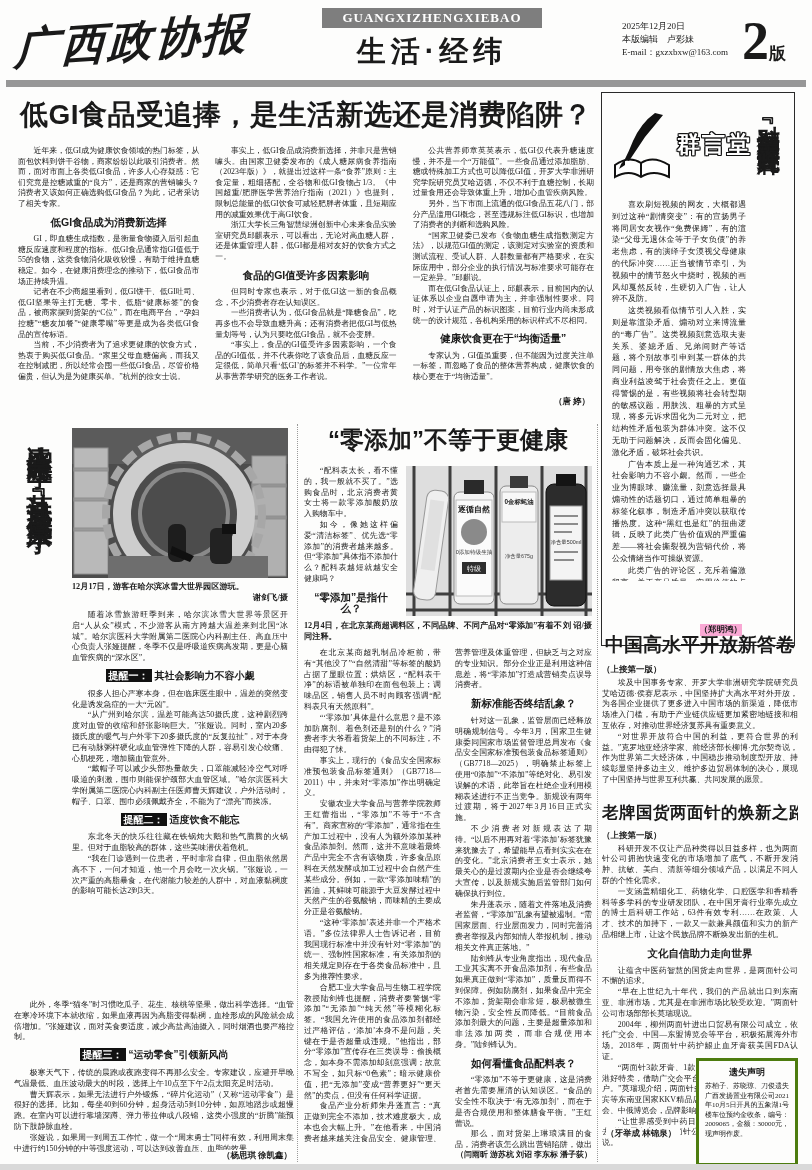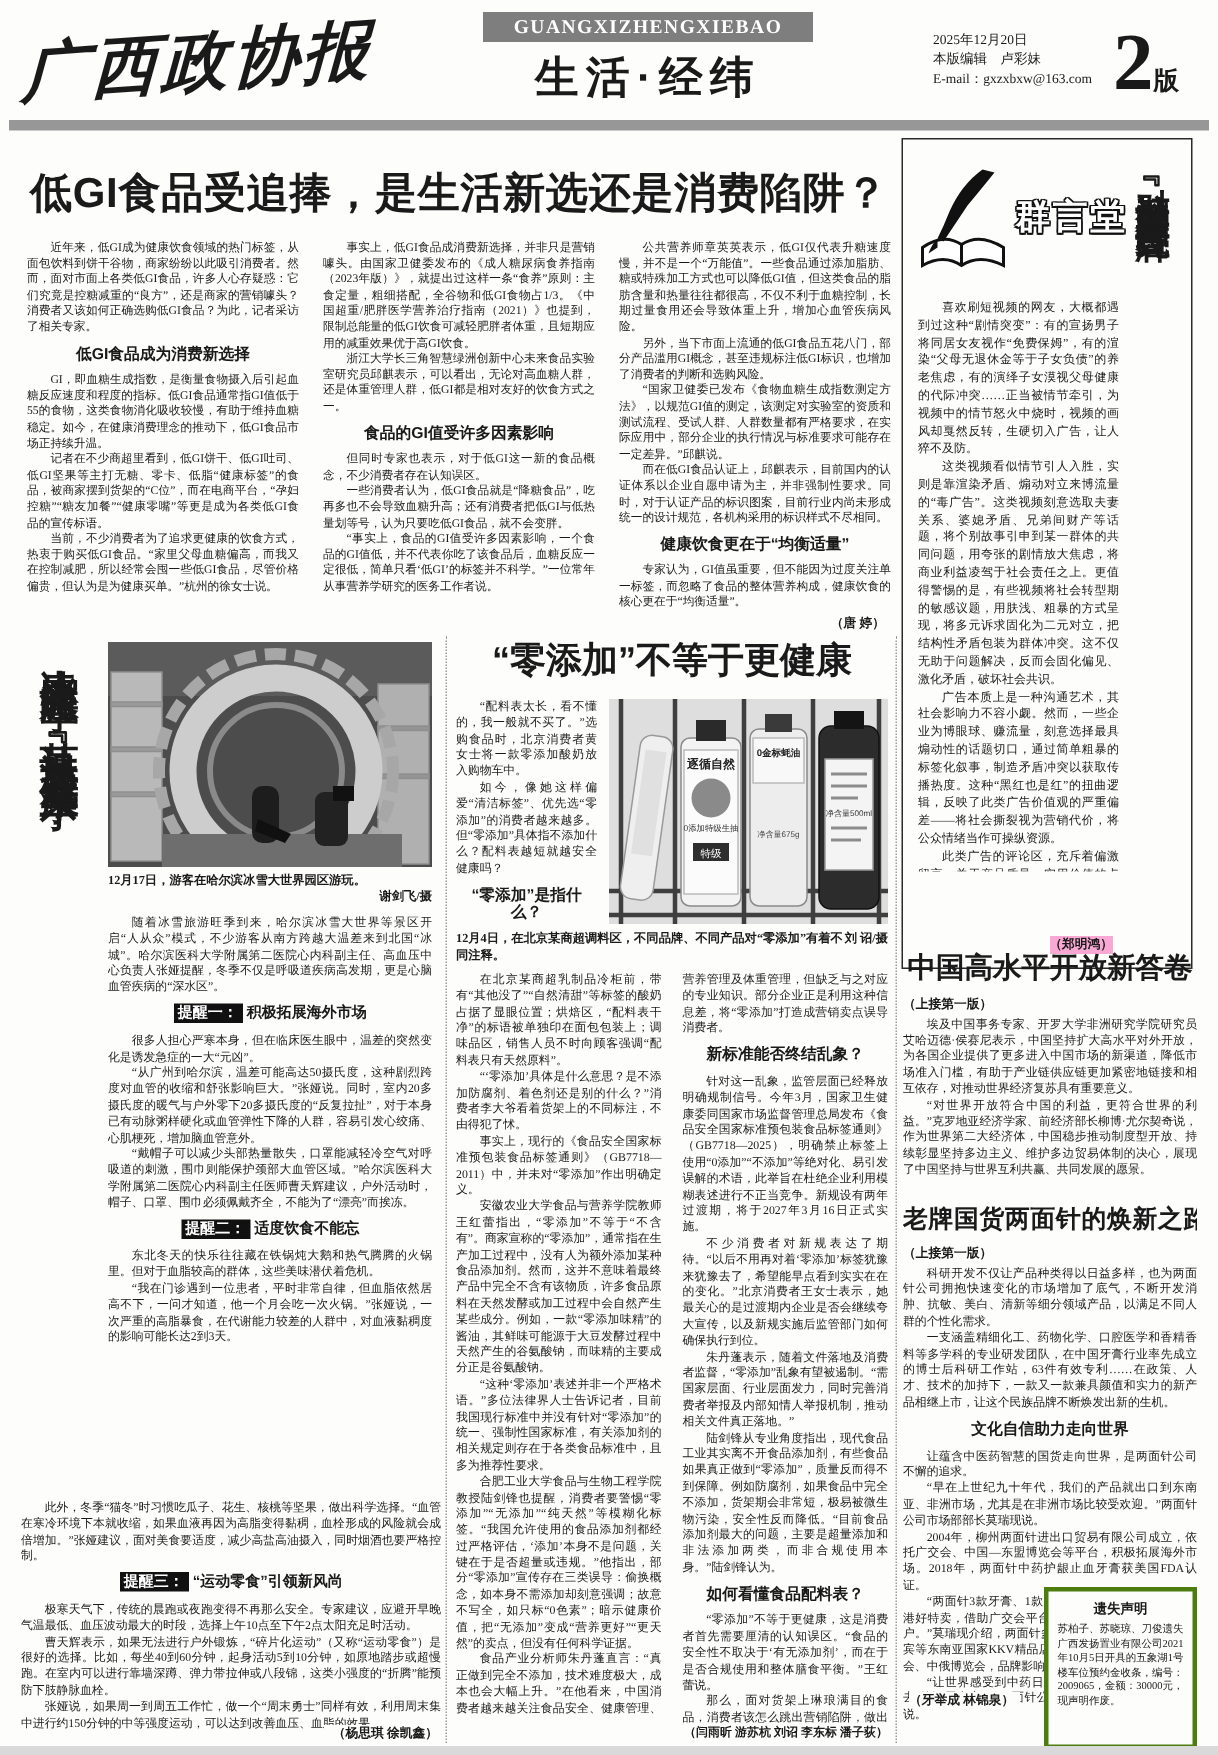--- a/index.html
+++ b/index.html
@@ -26,21 +26,21 @@
   p.para{margin:0;text-indent:2em;}
   .subhead{font-family:"Liberation Sans","DejaVu Sans",sans-serif;font-weight:bold;
     text-align:center;font-size:10.5px;margin:7px 0;}
   .reminder{text-align:center;margin:7px 0;font-family:"Liberation Sans",sans-serif;font-size:10px;white-space:nowrap;}
   .reminder .reminder-tag{background:#111;color:#fff;font-weight:bold;padding:1px 3px;margin-right:3px;}
   .reminder .reminder-text{font-weight:bold;}
   p.note{margin:0 0 3px;font-weight:bold;font-size:8.5px;}
   .flow{text-align:justify;overflow:hidden;}
 
   
-  .gi{position:absolute;left:18px;top:108px;width:576px;height:316px;}
+  .gi{position:absolute;left:18px;top:94px;width:576px;height:316px;}
   .gi-title{margin:2px 0 12px;text-align:center;font-family:"Liberation Sans","DejaVu Sans",sans-serif;
     font-weight:900;font-size:28px;letter-spacing:0.5px;white-space:nowrap;}
   .gi-flow{column-count:3;column-gap:16px;height:252px;font-size:7.8px;line-height:10.6px;}
   .gi-byline{position:absolute;right:4px;bottom:2px;font-size:8.5px;font-weight:bold;background:#fdfdfc;padding-left:6px;}
 
   
   .qun{position:absolute;left:601px;top:92px;width:194px;height:554px;border:1.5px solid #2a2a2a;background:#fdfdfc;}
   .qun-header{position:absolute;left:9px;top:10px;width:136px;height:92px;}
   .qun-icon{position:absolute;left:0;top:4px;}
   .qun-name{position:absolute;left:66px;top:26px;font-family:"Liberation Sans",sans-serif;
@@ -123,21 +123,21 @@
       <div class="subhead" data-interactable="false">低GI食品成为消费新选择</div>
       <p class="para" data-interactable="false">GI，即血糖生成指数，是衡量食物摄入后引起血糖反应速度和程度的指标。低GI食品通常指GI值低于55的食物，这类食物消化吸收较慢，有助于维持血糖稳定。如今，在健康消费理念的推动下，低GI食品市场正持续升温。</p>
       <p class="para" data-interactable="false">记者在不少商超里看到，低GI饼干、低GI吐司、低GI坚果等主打无糖、零卡、低脂“健康标签”的食品，被商家摆到货架的“C位”，而在电商平台，“孕妇控糖”“糖友加餐”“健康零嘴”等更是成为各类低GI食品的宣传标语。</p>
       <p class="para" data-interactable="false">当前，不少消费者为了追求更健康的饮食方式，热衷于购买低GI食品。“家里父母血糖偏高，而我又在控制减肥，所以经常会囤一些低GI食品，尽管价格偏贵，但认为是为健康买单。”杭州的徐女士说。</p>
       <p class="para" data-interactable="false">事实上，低GI食品成消费新选择，并非只是营销噱头。由国家卫健委发布的《成人糖尿病食养指南（2023年版）》，就提出过这样一条“食养”原则：主食定量，粗细搭配，全谷物和低GI食物占1/3。《中国超重/肥胖医学营养治疗指南（2021）》也提到，限制总能量的低GI饮食可减轻肥胖者体重，且短期应用的减重效果优于高GI饮食。</p>
       <p class="para" data-interactable="false">浙江大学长三角智慧绿洲创新中心未来食品实验室研究员邱麒表示，可以看出，无论对高血糖人群，还是体重管理人群，低GI都是相对友好的饮食方式之一。</p>
       <div class="subhead" data-interactable="false">食品的GI值受许多因素影响</div>
       <p class="para" data-interactable="false">但同时专家也表示，对于低GI这一新的食品概念，不少消费者存在认知误区。</p>
       <p class="para" data-interactable="false">一些消费者认为，低GI食品就是“降糖食品”，吃再多也不会导致血糖升高；还有消费者把低GI与低热量划等号，认为只要吃低GI食品，就不会变胖。</p>
       <p class="para" data-interactable="false">“事实上，食品的GI值受许多因素影响，一个食品的GI值低，并不代表你吃了该食品后，血糖反应一定很低，简单只看‘低GI’的标签并不科学。”一位常年从事营养学研究的医务工作者说。</p>
-      <p class="para" data-interactable="false">公共营养师章英英表示，低GI仅代表升糖速度慢，并不是一个“万能值”。一些食品通过添加脂肪、糖或特殊加工方式也可以降低GI值，但这类食品的脂肪含量和热量往往都很高，不仅不利于血糖控制，长期过量食用还会导致体重上升，增加心血管疾病风险。</p>
+      <p class="para" data-interactable="false">公共营养师章英英表示，低GI仅代表升糖速度慢，并不是一个“万能值”。一些食品通过添加脂肪、糖或特殊加工方式也可以降低GI值，开罗大学非洲研究学院研究员艾哈迈德，不仅不利于血糖控制，长期过量食用还会导致体重上升，增加心血管疾病风险。</p>
       <p class="para" data-interactable="false">另外，当下市面上流通的低GI食品五花八门，部分产品滥用GI概念，甚至违规标注低GI标识，也增加了消费者的判断和选购风险。</p>
       <p class="para" data-interactable="false">“国家卫健委已发布《食物血糖生成指数测定方法》，以规范GI值的测定，该测定对实验室的资质和测试流程、受试人群、人群数量都有严格要求，在实际应用中，部分企业的执行情况与标准要求可能存在一定差异。”邱麒说。</p>
       <p class="para" data-interactable="false">而在低GI食品认证上，邱麒表示，目前国内的认证体系以企业自愿申请为主，并非强制性要求。同时，对于认证产品的标识图案，目前行业内尚未形成统一的设计规范，各机构采用的标识样式不尽相同。</p>
       <div class="subhead" data-interactable="false">健康饮食更在于“均衡适量”</div>
       <p class="para" data-interactable="false">专家认为，GI值虽重要，但不能因为过度关注单一标签，而忽略了食品的整体营养构成，健康饮食的核心更在于“均衡适量”。</p>
     </div>
   <div class="gi-byline" data-interactable="false">（唐 婷）</div>
 </div>
 
 <div class="qun" data-interactable="false">
@@ -186,21 +186,21 @@
       <rect x="138" y="100" width="22" height="36" rx="6" fill="#222"></rect>
       <rect x="150" y="96" width="14" height="10" fill="#111"></rect>
     </svg>
   </div>
   <div class="ice-caption" data-interactable="false">
     <span data-interactable="false">12月17日，游客在哈尔滨冰雪大世界园区游玩。</span>
     <span class="ice-credit" data-interactable="false">谢剑飞/摄</span>
   </div>
   <div class="ice-flow-narrow flow" data-interactable="false">
       <p class="para" data-interactable="false">随着冰雪旅游旺季到来，哈尔滨冰雪大世界等景区开启“人从众”模式，不少游客从南方跨越大温差来到北国“冰城”。哈尔滨医科大学附属第二医院心内科副主任、高血压中心负责人张娅提醒，冬季不仅是呼吸道疾病高发期，更是心脑血管疾病的“深水区”。</p>
-      <div class="reminder" data-interactable="false"><span class="reminder-tag" data-interactable="false">提醒一：</span><span class="reminder-text" data-interactable="false">积极拓展海外市场</span></div>
+      <div class="reminder" data-interactable="false"><span class="reminder-tag" data-interactable="false">提醒一：</span><span class="reminder-text" data-interactable="false">其社会影响力不容小觑</span></div>
       <p class="para" data-interactable="false">很多人担心严寒本身，但在临床医生眼中，温差的突然变化是诱发急症的一大“元凶”。</p>
       <p class="para" data-interactable="false">“从广州到哈尔滨，温差可能高达50摄氏度，这种剧烈跨度对血管的收缩和舒张影响巨大。”张娅说。同时，室内20多摄氏度的暖气与户外零下20多摄氏度的“反复拉扯”，对于本身已有动脉粥样硬化或血管弹性下降的人群，容易引发心绞痛、心肌梗死，增加脑血管意外。</p>
       <p class="para" data-interactable="false">“戴帽子可以减少头部热量散失，口罩能减轻冷空气对呼吸道的刺激，围巾则能保护颈部大血管区域。”哈尔滨医科大学附属第二医院心内科副主任医师曹天辉建议，户外活动时，帽子、口罩、围巾必须佩戴齐全，不能为了“漂亮”而挨冻。</p>
       <div class="reminder" data-interactable="false"><span class="reminder-tag" data-interactable="false">提醒二：</span><span class="reminder-text" data-interactable="false">适度饮食不能忘</span></div>
       <p class="para" data-interactable="false">东北冬天的快乐往往藏在铁锅炖大鹅和热气腾腾的火锅里。但对于血脂较高的群体，这些美味潜伏着危机。</p>
       <p class="para" data-interactable="false">“我在门诊遇到一位患者，平时非常自律，但血脂依然居高不下，一问才知道，他一个月会吃一次火锅。”张娅说，一次严重的高脂暴食，在代谢能力较差的人群中，对血液黏稠度的影响可能长达2到3天。</p>
     </div>
   <div class="ice-flow-wide flow" data-interactable="false">
       <p class="para" data-interactable="false">此外，冬季“猫冬”时习惯吃瓜子、花生、核桃等坚果，做出科学选择。“血管在寒冷环境下本就收缩，如果血液再因为高脂变得黏稠，血栓形成的风险就会成倍增加。”张娅建议，面对美食要适度，减少高盐高油摄入，同时烟酒也要严格控制。</p>
       <div class="reminder" data-interactable="false"><span class="reminder-tag" data-interactable="false">提醒三：</span><span class="reminder-text" data-interactable="false">“运动零食”引领新风尚</span></div>

